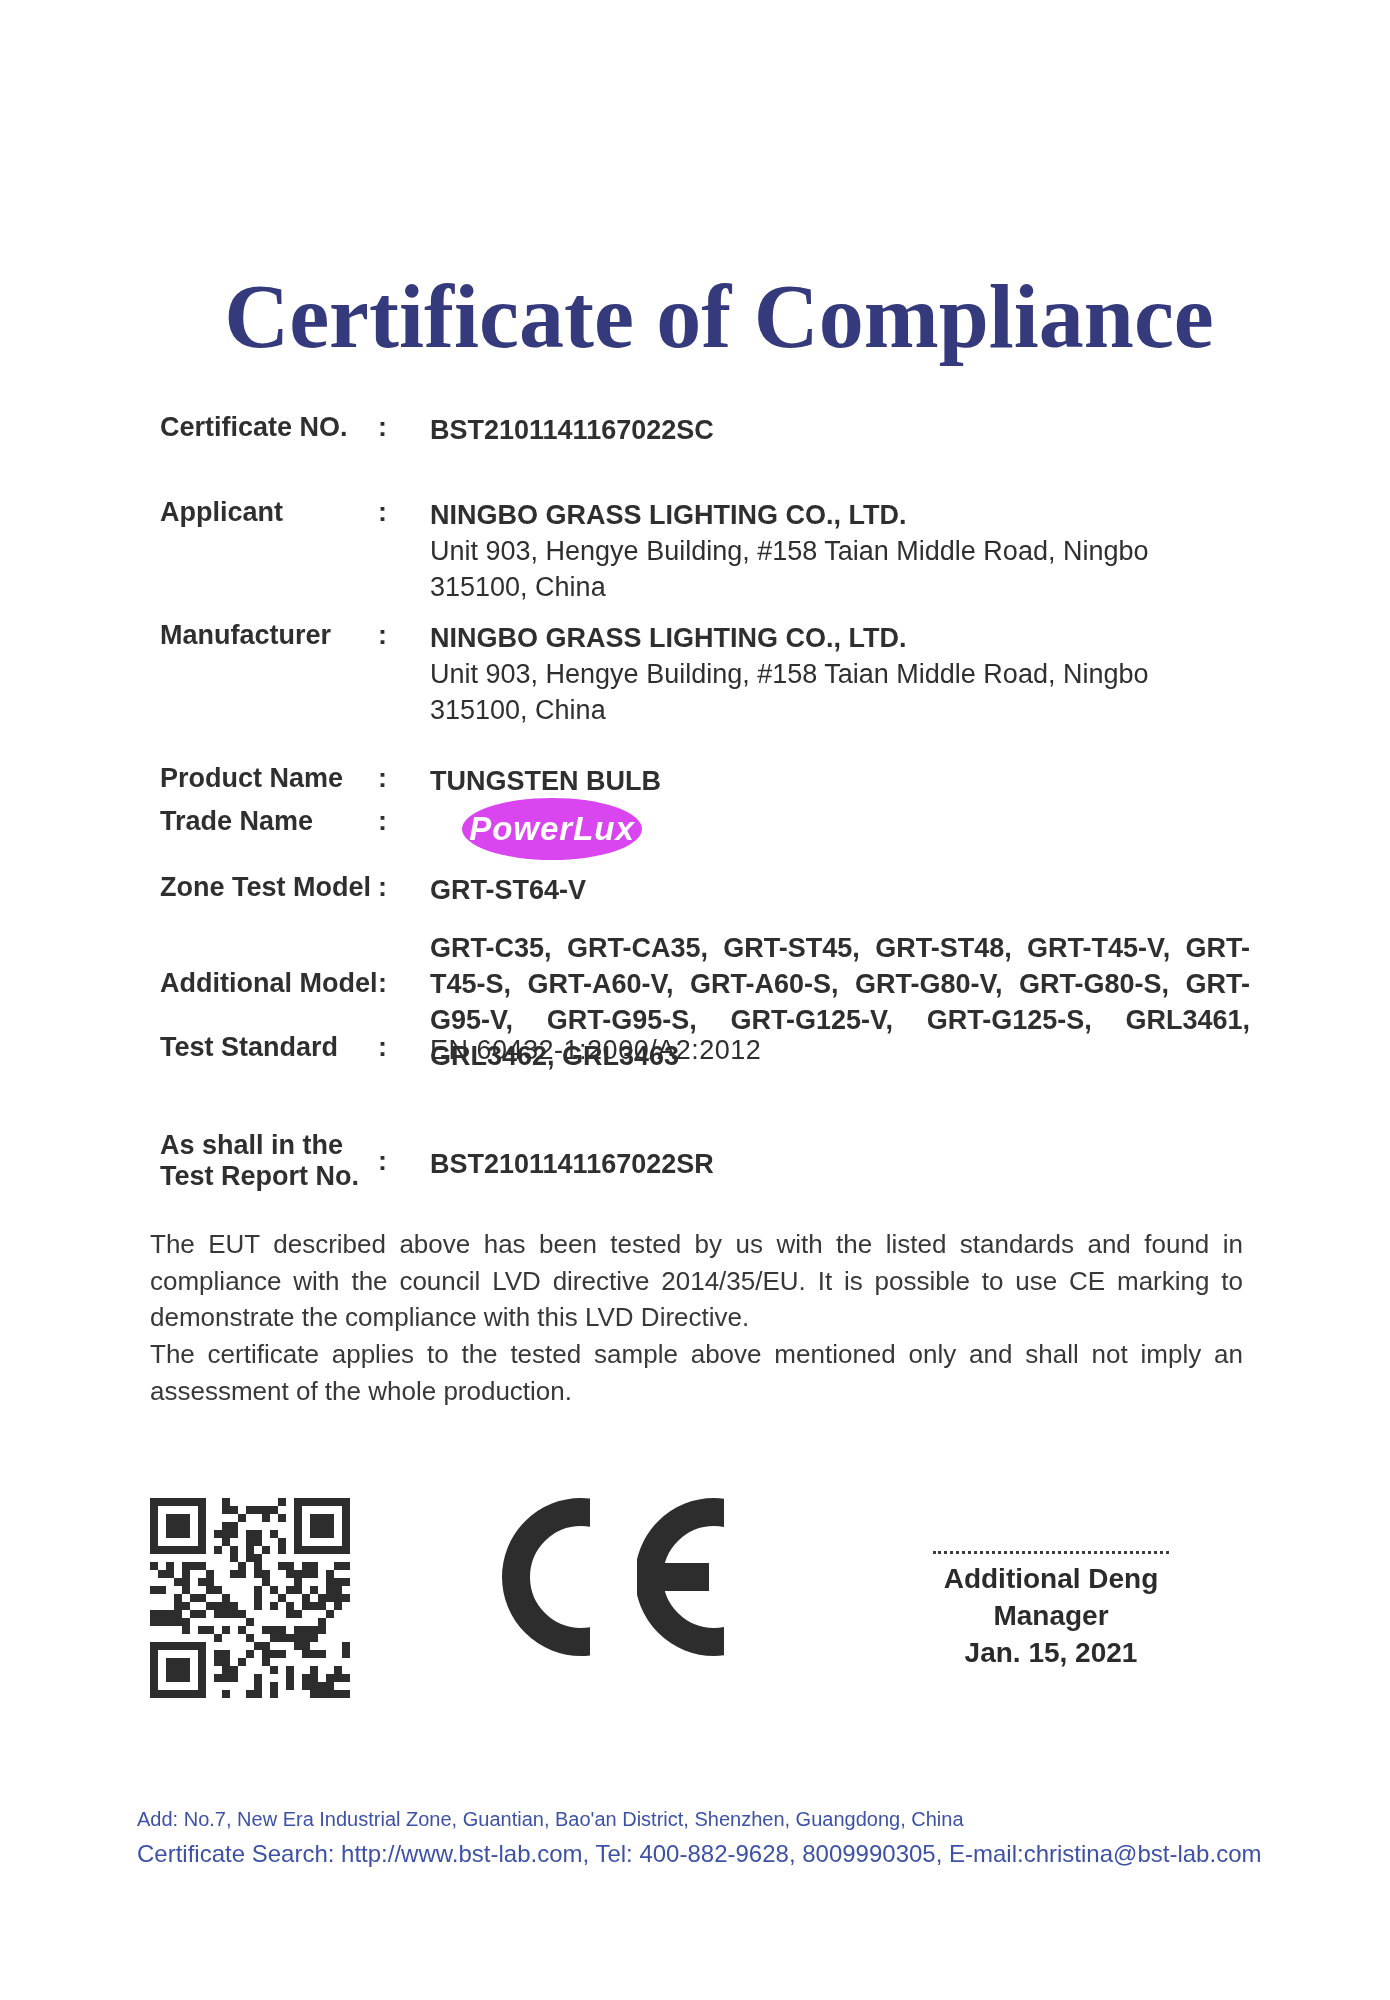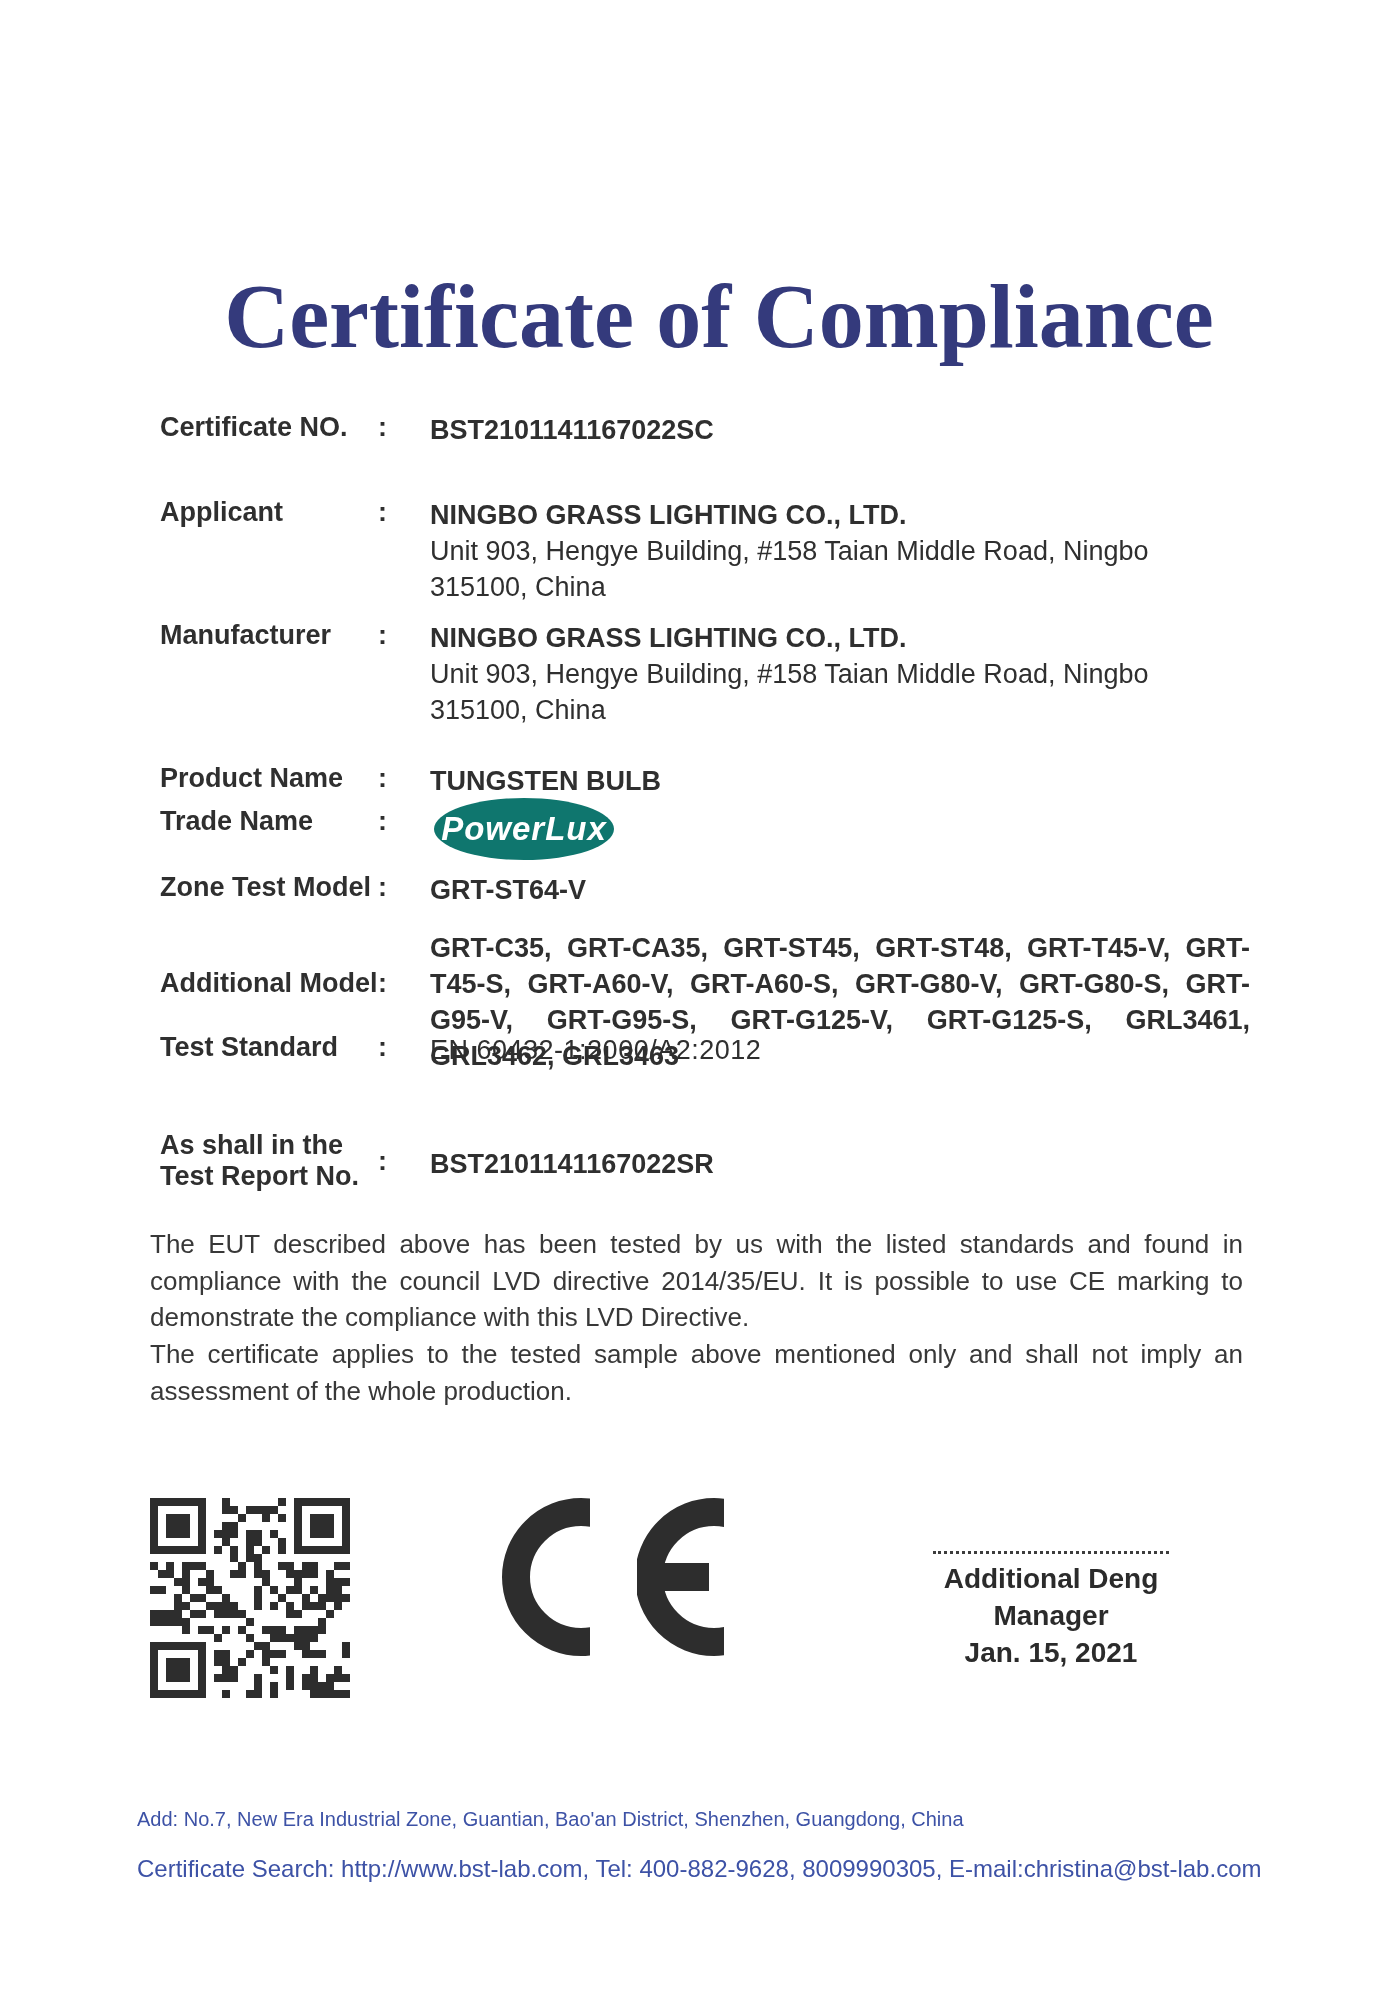--- a/index.html
+++ b/index.html
@@ -20,43 +20,43 @@
 
   .addr{font-weight:400;}
 
   .val-justify{font-weight:700;font-size:25px;line-height:36px;text-align:justify;}
   .pad38{padding-top:38px;}
   .pad16{padding-top:16px;}
   .pad8{padding-top:8px;}
   .std{font-size:30px;font-weight:400;letter-spacing:0.5px;}
 
   .logo{
-    display:inline-block;margin-left:4px;width:180px;height:62px;border-radius:50%;
-    background:#0f766e;color:#ffffff;text-align:center;line-height:62px;
+    display:inline-block;margin-left:32px;width:180px;height:62px;border-radius:50%;
+    background:#d946ef;color:#ffffff;text-align:center;line-height:62px;
     font-weight:700;font-style:italic;font-size:33px;letter-spacing:1px;
     font-family:"Liberation Sans",sans-serif;
   }
 
   .declaration{
     position:absolute;left:150px;top:1226px;width:1093px;
     font-size:26px;line-height:36.7px;color:#383838;text-align:justify;
   }
   .declaration p{margin:0;}
 
   .qr{position:absolute;left:150px;top:1498px;width:200px;height:200px;}
   .ce{position:absolute;left:502px;top:1498px;width:222px;height:158px;}
 
   .signature{position:absolute;left:933px;top:1551px;width:236px;text-align:center;color:#2b2b2b;}
   .sig-line{height:0;border-top:3px dotted #3c3c3c;margin-bottom:6px;}
   .sig-text{font-weight:700;font-size:28px;line-height:37px;}
 
   .footer{position:absolute;left:137px;top:1798px;width:1200px;}
   .f-company{font-weight:700;font-size:28px;line-height:30px;color:#333b88;}
   .f-address{font-size:20px;line-height:30px;margin-top:6px;color:#3d52a6;}
-  .f-contact{font-size:24px;line-height:30px;margin-top:20px;color:#3d52a6;}
+  .f-contact{font-size:24px;line-height:30px;margin-top:5px;color:#3d52a6;}
 </style>
 </head>
 <body>
 
 <h1 class="title">Certificate of Compliance</h1>
 
 <div class="row" style="top:412px">
   <div class="lbl">Certificate NO.</div>
   <div class="sep">:</div>
   <div class="val b">BST2101141167022SC</div>

